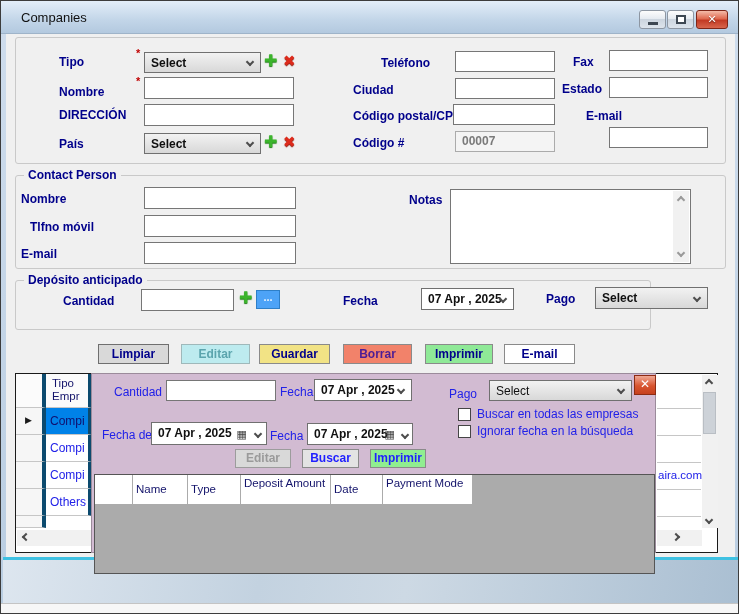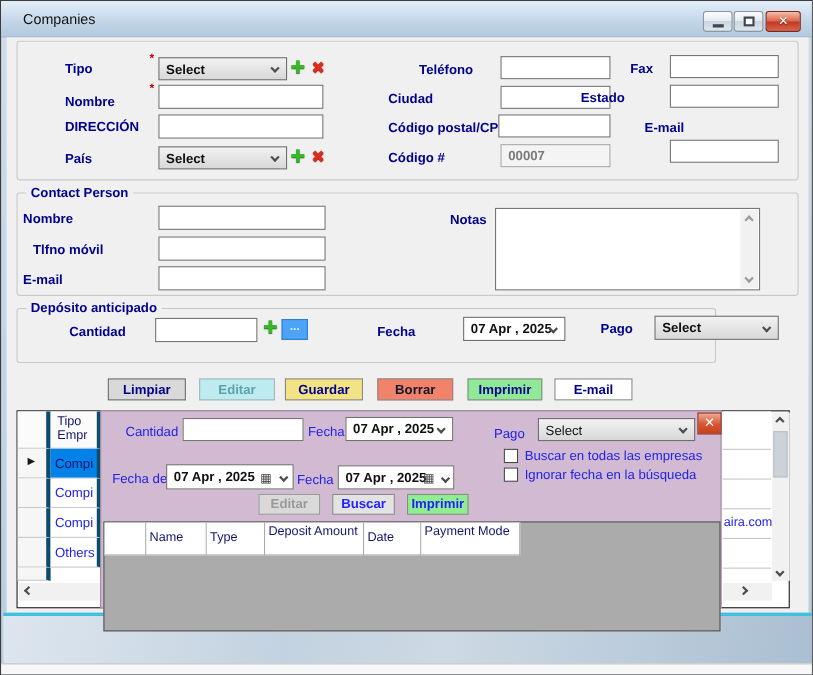--- a/index.html
+++ b/index.html
@@ -97,21 +97,21 @@
     <div class="icon plus" style="left:258px;top:100px;">✚</div>
     <div class="icon redx" style="left:277px;top:101px;">✖</div>
 
     <div class="lbl" style="left:347px;top:22px;margin-left:28px;">Teléfono</div>
     <div class="txt" style="left:449px;top:17px;width:100px;height:21px;"></div>
     <div class="lbl" style="left:567px;top:21px;">Fax</div>
     <div class="txt" style="left:603px;top:16px;width:99px;height:21px;"></div>
 
     <div class="lbl" style="left:347px;top:49px;">Ciudad</div>
     <div class="txt" style="left:449px;top:44px;width:100px;height:21px;"></div>
-    <div class="lbl" style="left:522px;top:48px;text-align:center;">Estado</div>
+    <div class="lbl" style="left:556px;top:48px;text-align:center;">Estado</div>
     <div class="txt" style="left:603px;top:43px;width:99px;height:21px;"></div>
 
     <div class="lbl" style="left:347px;top:75px;">Código postal/CP</div>
     <div class="txt" style="left:447px;top:70px;width:102px;height:21px;"></div>
     <div class="lbl" style="left:580px;top:75px;">E-mail</div>
 
     <div class="lbl" style="left:347px;top:102px;">Código #</div>
     <div class="txt ro" style="left:449px;top:97px;width:100px;height:21px;">00007</div>
     <div class="txt" style="left:603px;top:93px;width:99px;height:21px;"></div>
 
@@ -145,21 +145,21 @@
       <span>07 Apr , 2025</span><span class="chv down" style="right:7px;top:7px;"></span>
     </div>
     <div class="lbl" style="left:540px;top:258px;">Pago</div>
     <div class="combo" style="left:589px;top:253px;width:113px;height:22px;">
       <span>Select</span><span class="chv down" style="right:7px;top:7px;"></span>
     </div>
 
     <div class="btn" style="left:92px;top:310px;width:71px;background:#d9d9d9;border-color:#6f6f6f;">Limpiar</div>
     <div class="btn" style="left:175px;top:310px;width:69px;background:#bdebef;border-color:#9fb8ba;color:#5ba4ad;">Editar</div>
     <div class="btn" style="left:253px;top:310px;width:71px;background:#f2e385;border-color:#8a8a8a;">Guardar</div>
-    <div class="btn" style="left:337px;top:310px;width:69px;background:#f2826a;border-color:#8a8a8a;color:#0f172a;">Borrar</div>
+    <div class="btn" style="left:337px;top:310px;width:69px;background:#f2826a;border-color:#8a8a8a;color:#4c1d95;">Borrar</div>
     <div class="btn" style="left:419px;top:310px;width:68px;background:#8fe997;border-color:#8a8a8a;">Imprimir</div>
     <div class="btn" style="left:498px;top:310px;width:71px;background:#ffffff;border-color:#8a8a8a;">E-mail</div>
 
     <div style="position:absolute;left:9px;top:339px;width:703px;height:180px;background:#fff;border:1px solid #1a1a1a;">
 
       <div class="mgc" style="left:0;top:0;width:30px;height:34px;background:#fbfbfb;"></div>
       <div class="mgc" style="left:30px;top:0;width:46px;height:34px;background:#fbfbfb;font-size:11.5px;color:#14146b;padding:3px 0 0 6px;line-height:13px;overflow:hidden;">Tipo Empr</div>
 
       <div class="mgc" style="left:0;top:34px;width:30px;height:27px;background:#f6f6f6;">
         <span style="position:absolute;left:9px;top:7px;font-size:9px;color:#1a1a1a;font-family:'DejaVu Sans',sans-serif;">▶</span>

